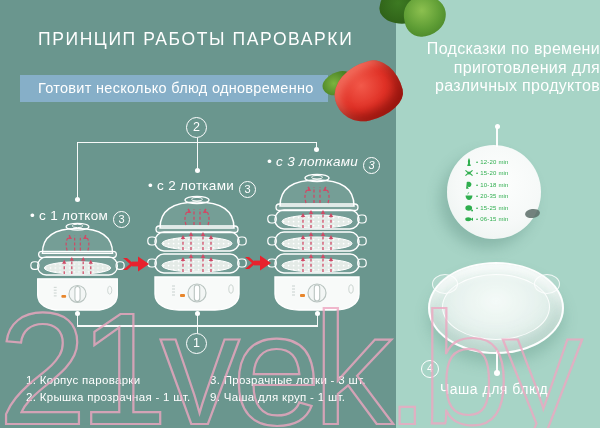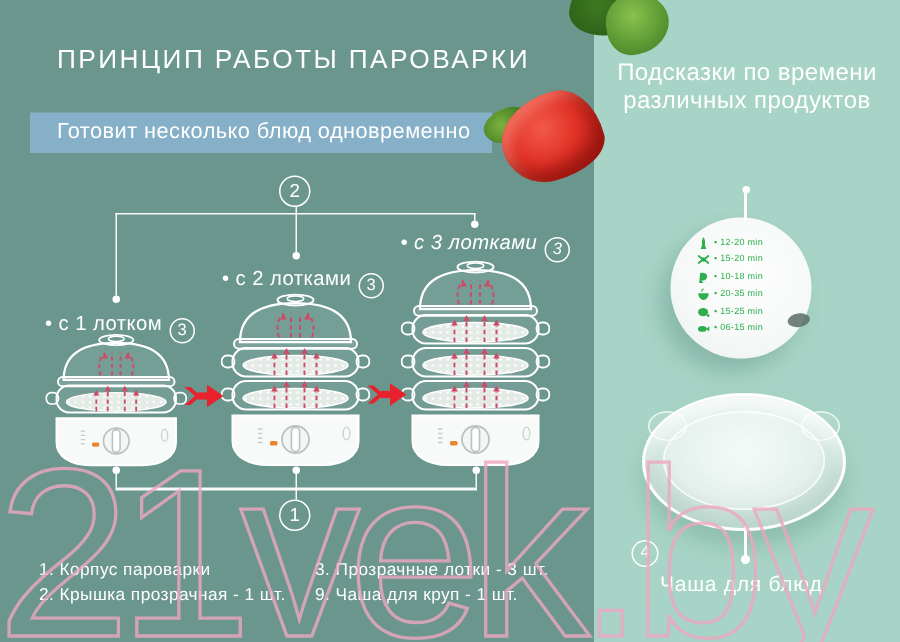--- a/index.html
+++ b/index.html
@@ -24,21 +24,21 @@
   .vline { width:1.5px; }
   .dot { position:absolute; width:5px; height:5px; border-radius:50%; background:#fff; }
 
   .variant-label { position:absolute; color:#fff; font-size:13.5px; white-space:nowrap; letter-spacing:0.3px; }
 
   .legend-item { position:absolute; color:#fff; font-size:11.5px; letter-spacing:0.3px; white-space:nowrap;text-align:right; }
 
   .steamer { position:absolute; }
   .red-arrow { position:absolute; width:26px; height:18px; }
 
-  .side-heading { position:absolute; left:396px; top:40px; width:204px; text-align:center; color:#fff;
+  .side-heading { position:absolute; left:396px; top:40px; width:204px; text-align:right; color:#fff;
                   font-size:16px; line-height:18.5px; letter-spacing:0.3px; }
 
   .panel-circle { position:absolute; left:447px; top:145px; width:94px; height:94px; border-radius:50%;
                   background:radial-gradient(circle at 55% 40%, #fdfefd 0%, #f6f9f8 55%, #e9f0ed 100%);
                   box-shadow:-7px 9px 14px rgba(70,120,105,0.30); }
   .cook-times { position:absolute; left:18px; top:11px; }
   .cook-row { display:flex; align-items:center; height:11.5px; }
   .cook-row svg { width:8px; height:8px; margin-right:3px; flex:none; }
   .cook-time { color:#2fae4e; font-size:6px; letter-spacing:0.2px; white-space:nowrap; }
   .logo-oval { position:absolute; left:78px; top:64px; width:15px; height:9px; border-radius:50%;
@@ -199,20 +199,21 @@
     <div class="legend-item" style="left:26px;  top:374px;">1. Корпус  пароварки</div>
     <div class="legend-item" style="left:26px;  top:391px;">2. Крышка прозрачная - 1 шт.</div>
     <div class="legend-item" style="left:210px; top:374px;">3. Прозрачные лотки - 3 шт.</div>
     <div class="legend-item" style="left:210px; top:391px;">9. Чаша для круп - 1 шт.</div>
   </div>
 
   <div class="right-panel"></div>
 
   <div class="side-heading">
     <div>Подсказки по времени</div>
+    <div>приготовления для</div>
     <div>различных продуктов</div>
   </div>
 
   <div class="dot" style="left:494.5px; top:123.5px; z-index:3;"></div>
   <div class="vline" style="left:496px; top:128px; height:19px; z-index:3;"></div>
 
   <div class="panel-circle">
     <div class="cook-times">
       <div class="cook-row">
         <svg viewBox="0 0 9 9">

